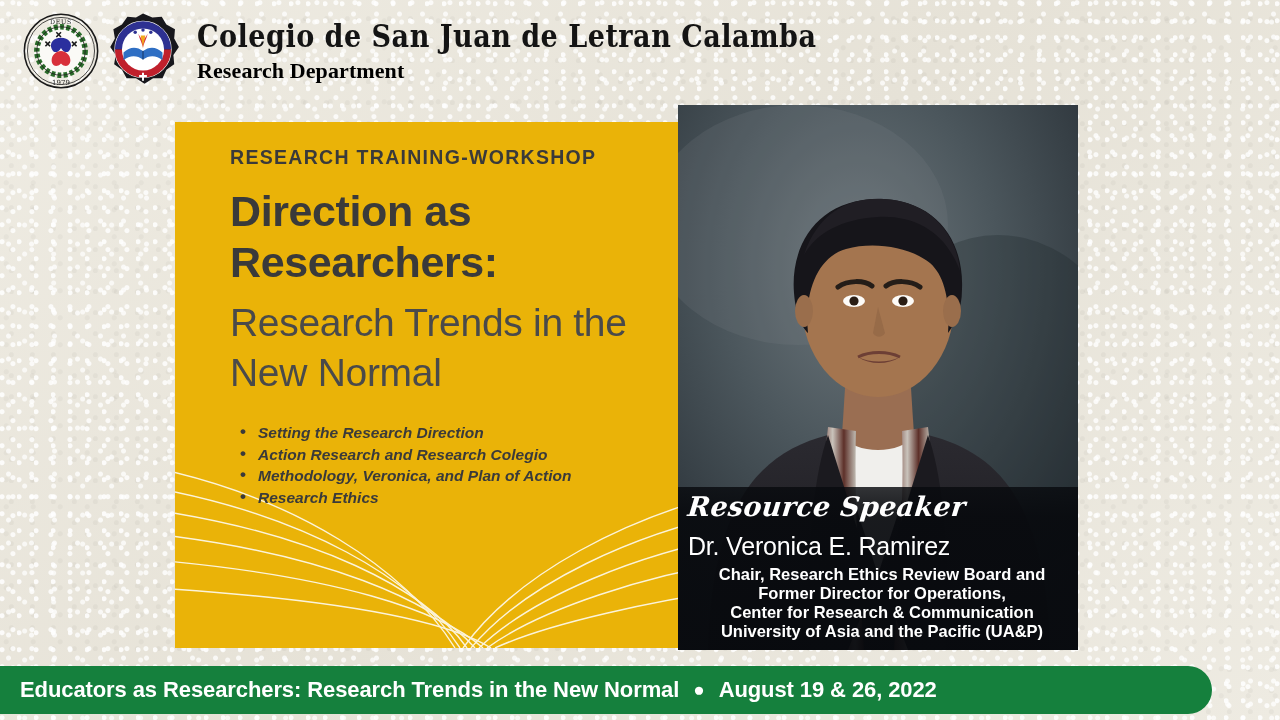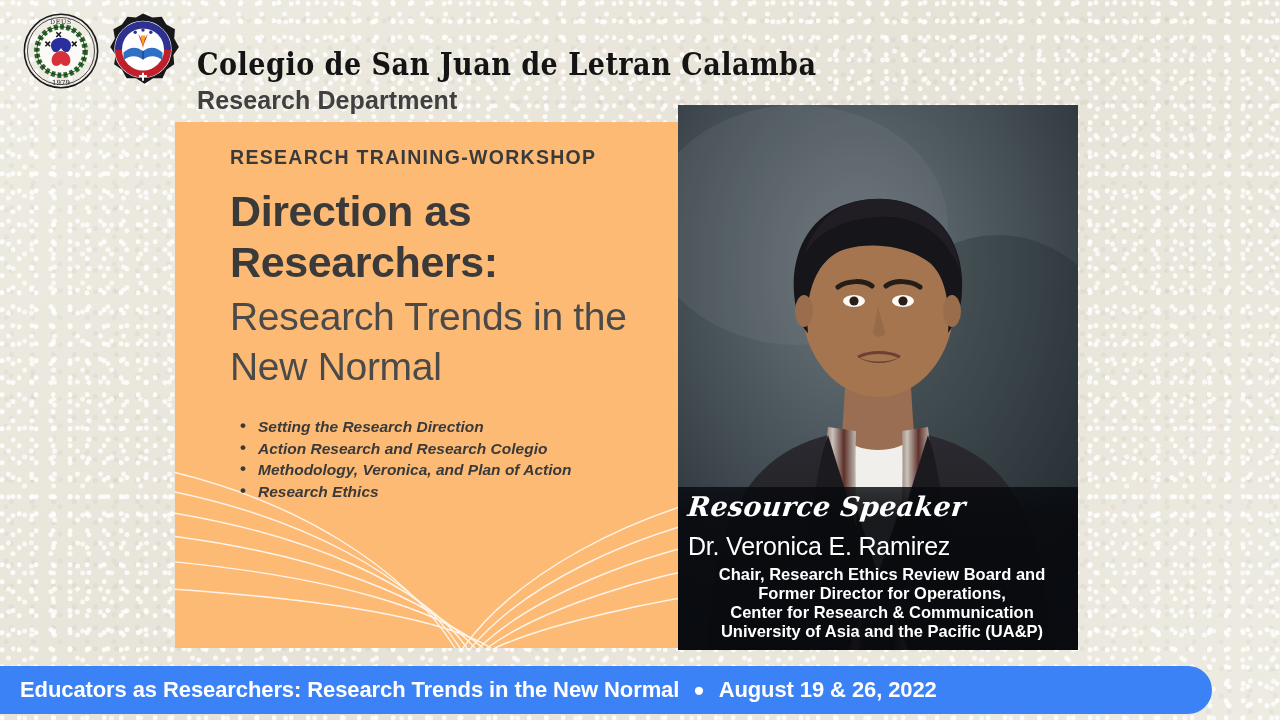--- a/index.html
+++ b/index.html
@@ -24,64 +24,64 @@
       linear-gradient(135deg,#efece3 0%,#e6e2d7 50%,#eeebe2 100%);
     background-size:17px 17px,23px 23px,19px 19px,29px 29px,21px 21px,27px 27px,100% 100%;
   }
 
   
   #header { position:absolute; left:0; top:0; width:1280px; height:100px; }
   .logo { position:absolute; top:12px; }
   #logo-letran { left:22px; width:78px; height:78px; }
   #logo-research { left:104px; width:78px; height:78px; }
 
-  #header-text { position:absolute; left:197px; top:20px;margin-top:28px; }
+  #header-text { position:absolute; left:197px; top:20px; }
   #school-name {
     font-family:"DejaVu Serif", serif;
     font-weight:bold;
     font-size:31px;
     letter-spacing:.5px;
     color:#141414;
     line-height:1.05;
     white-space:nowrap;
     font-stretch:condensed;
     transform:scaleX(.97);
     transform-origin:left center;
   }
   #dept-name {
-    font-family:Liberation Sans, sans-serif;
+    font-family:Liberation Serif, serif;
     font-weight:bold;
-    font-size:25px;
-    color:#404040;
+    font-size:22px;
+    color:#000000;
     margin-top:5px;
     letter-spacing:.1px;
   }
 
   
   #poster-card {
     position:absolute; left:175px; top:122px;
     width:562px; height:526px;
-    background:#fdba74;
+    background:#eab308;
     overflow:hidden;
   }
   #card-swirls { position:absolute; left:0; bottom:0; width:562px; height:190px; pointer-events:none; }
 
   #card-inner { position:absolute; left:55px; top:24px; right:20px; }
 
   #kicker {
     font-size:19.5px; font-weight:bold; letter-spacing:1.3px;
     color:#3a3a3a; white-space:nowrap;
   }
   #title-main {
     margin-top:17px;
     font-size:43px; font-weight:bold; line-height:51px;
     color:#3a3a3a; letter-spacing:-.4px;
   }
   #title-sub {
-    margin-top:4px;
+    margin-top:10px;
     font-size:39px; font-weight:normal; line-height:50px;
     color:#4a4a4a; letter-spacing:-.3px;
     max-width:400px;
   }
 
   #topic-list { margin-top:24px; list-style:none; }
   #topic-list li {
     position:relative; padding-left:28px;
     font-size:15.5px; font-style:italic; font-weight:bold;
     color:#3a3a3a; line-height:21.5px;
@@ -119,21 +119,21 @@
     position:absolute; left:8px; top:78px; width:392px;
     font-size:16.5px; font-weight:bold; color:#ffffff;
     line-height:19px; text-align:center;
   }
   .affil-line { white-space:nowrap; }
 
   
   #bottom-banner {
     position:absolute; left:0; bottom:6px;
     width:1212px; height:48px;
-    background:#3b82f6;
+    background:#15803d;
     border-top-right-radius:44px;
     border-bottom-right-radius:44px;
     display:flex; align-items:center;
   }
   #banner-text {
     margin-left:20px;
     font-size:22px; font-weight:bold; color:#ffffff;
     letter-spacing:-.1px; white-space:nowrap;
     display:flex; align-items:center; gap:14px;
   }

